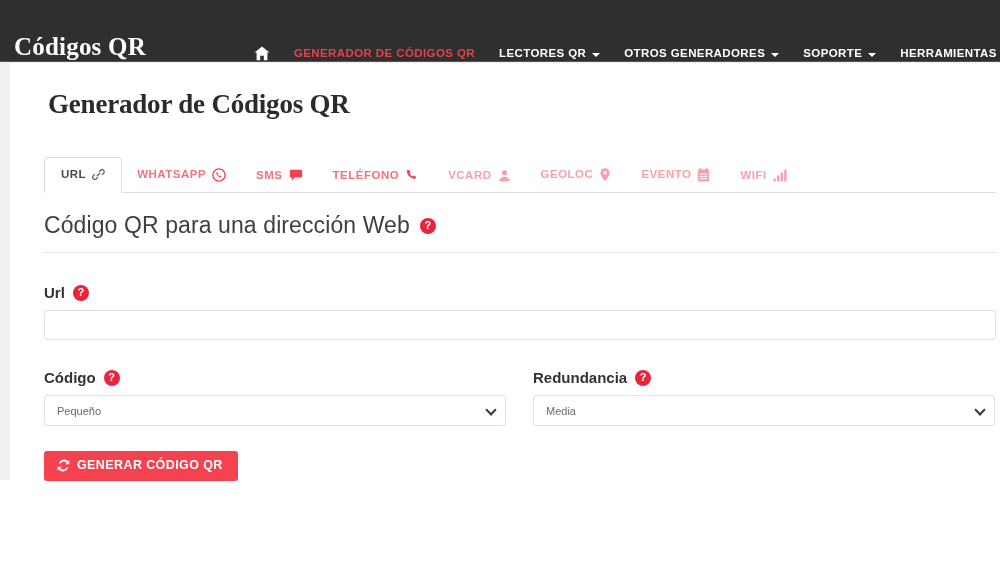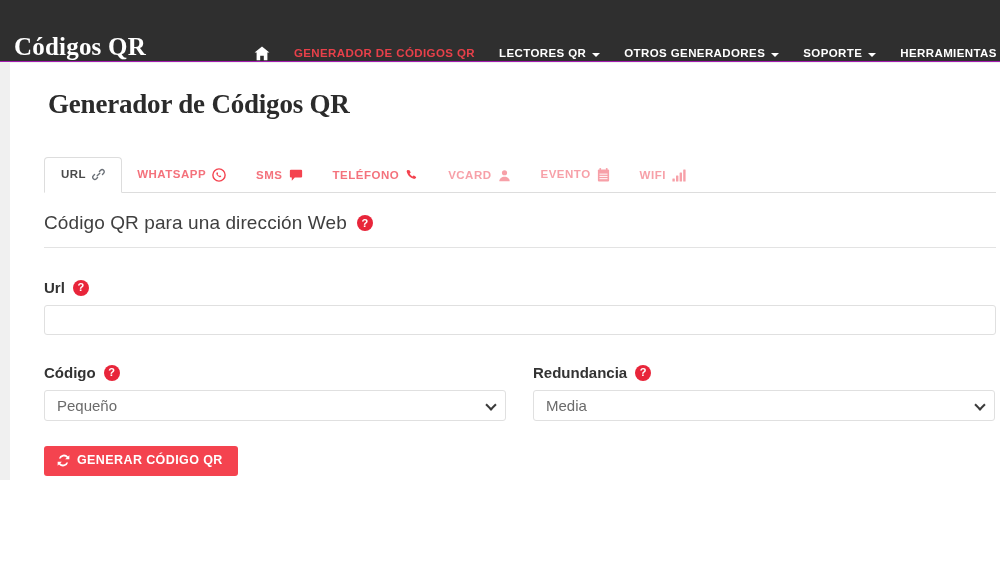--- a/index.html
+++ b/index.html
@@ -128,21 +128,21 @@
     margin: 19px 0 0 8px;
     padding-bottom: 13px;
     border-bottom: 1px solid #e3e3e3;
     width: 952px;
     display: flex;
     align-items: center;
     gap: 10px;
   }
   .section-head h2 {
     margin: 0;
-    font-size: 19px;
+    font-size: 23px;
     font-weight: 400;
     color: #3f3f3f;
     letter-spacing: 0.1px;
   }
   .help {
     display: inline-flex;
     align-items: center;
     justify-content: center;
     width: 16px; height: 16px;
     border-radius: 50%;
@@ -187,21 +187,21 @@
   .col { width: 462px; }
   .col .field-label { margin-top: 27px; }
   .select-wrap { position: relative; width: 100%; }
   select.select {
     width: 100%;
     height: 31px;
     border: 1px solid #e0e0e0;
     border-radius: 3px;
     background: #ffffff;
     padding: 4px 26px 4px 12px;
-    font-size: 15px;
+    font-size: 11px;
     color: #6b6b6b;
     font-family: "Liberation Sans", sans-serif;
     -webkit-appearance: none;
     -moz-appearance: none;
     appearance: none;
     outline: none;
   }
   .select-wrap .chev {
     position: absolute;
     right: 11px; top: 50%;
@@ -328,20 +328,29 @@
       <div class="tab faded">
         <span>VCARD</span>
         <span class="ic">
           <svg width="13" height="13" viewBox="0 0 16 16" fill="#f7a0a8">
             <circle cx="8" cy="4.6" r="3.2"></circle>
             <path d="M1.6 15c0-3.4 2.9-5.6 6.4-5.6s6.4 2.2 6.4 5.6z"></path>
           </svg>
         </span>
       </div>
 
+      <div class="tab faded">
+        <span>GEOLOC</span>
+        <span class="ic">
+          <svg width="12" height="14" viewBox="0 0 12 16" fill="#f7a0a8">
+            <path d="M6 0.4C3 .4.8 2.7.8 5.6c0 3.5 4.2 8.3 4.7 9 .3.3.7.3 1 0 .5-.7 4.7-5.5 4.7-9C11.2 2.7 9 .4 6 .4z"></path>
+            <circle cx="6" cy="5.5" r="2" fill="#ffffff"></circle>
+          </svg>
+        </span>
+      </div>
 
       <div class="tab faded">
         <span>EVENTO</span>
         <span class="ic">
           <svg width="13" height="14" viewBox="0 0 14 16" fill="#f7a0a8">
             <rect x="0.6" y="1.6" width="12.8" height="13.8" rx="1.2"></rect>
             <rect x="2.4" y="0" width="1.8" height="3.4" rx="0.7"></rect>
             <rect x="9.8" y="0" width="1.8" height="3.4" rx="0.7"></rect>
             <path d="M2.4 7h9.2M2.4 9.6h9.2M2.4 12.2h9.2" stroke="#ffffff" stroke-width="1.1"></path>
           </svg>

